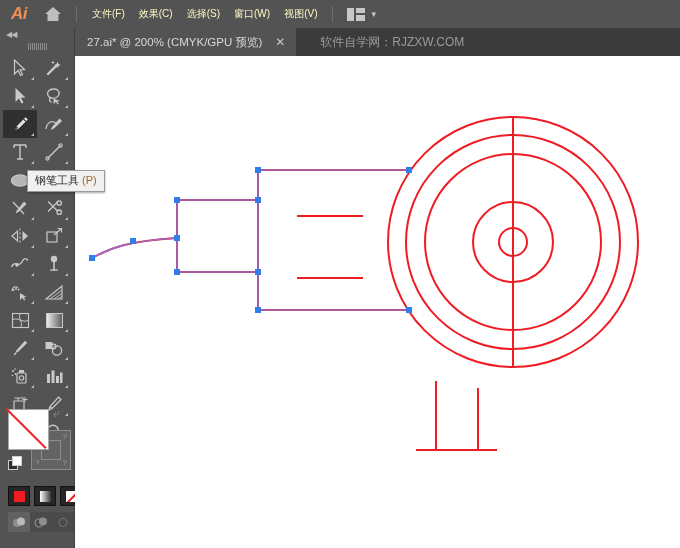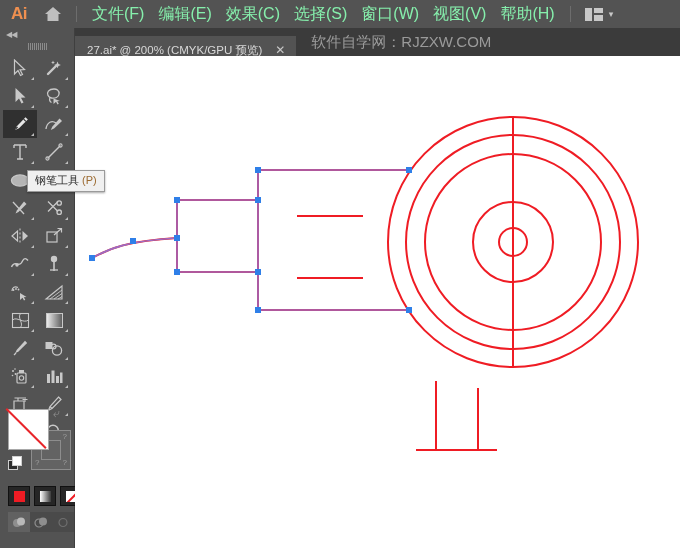--- a/index.html
+++ b/index.html
@@ -11,51 +11,51 @@
   }
   .app{position:relative;width:680px;height:548px;}
 
   
   .menubar{
     position:absolute;left:0;top:0;width:680px;height:28px;
     background:#535353;display:flex;align-items:center;
   }
   .ai-logo{
     width:38px;height:28px;display:flex;align-items:center;justify-content:center;
-    color:#f09050;font-size:17px;font-weight:bold;
+    color:#f09050;font-size:17px;font-weight:bold;font-style:italic;
     letter-spacing:-0.5px;
   }
   .home-icon{
     width:30px;height:28px;display:flex;align-items:center;justify-content:center;
   }
   .menu-sep{width:1px;height:16px;background:#6d6d6d;margin:0 8px;}
   .menu-items{display:flex;align-items:center;}
   .menu-item{
-    color:#86efac;font-size:16px;padding:0 7px;height:28px;line-height:28px;
+    color:#fef9c3;font-size:10px;padding:0 7px;height:28px;line-height:28px;
     white-space:nowrap;cursor:default;
   }
   .ws-switch{display:flex;align-items:center;gap:6px;margin-left:6px;}
   .ws-icon{width:18px;height:13px;position:relative;}
   .ws-icon i{position:absolute;background:#c8c8c8;display:block;}
   .ws-chev{color:#c8c8c8;font-size:9px;line-height:1;}
 
   
   .tabbar{
     position:absolute;left:75px;top:28px;width:605px;height:28px;
     background:#3b3b3b;display:flex;align-items:stretch;
   }
   .tab{
     display:flex;align-items:center;background:#535353;
-    padding:0 8px 0 12px;gap:10px;height:28px;box-sizing:border-box;margin-top:8px;
+    padding:0 8px 0 12px;gap:10px;height:28px;box-sizing:border-box;
   }
   .tab-label{color:#d8d8d8;font-size:11.5px;white-space:nowrap;}
   .tab-close{color:#c9c9c9;font-size:12px;line-height:1;padding:0 3px;cursor:default;}
   .tab-note{
-    display:flex;align-items:center;padding:0 15px;color:#9a9a9a;
-    font-size:15px;white-space:nowrap;
+    display:flex;align-items:center;padding:0 24px;color:#9a9a9a;
+    font-size:12px;white-space:nowrap;
   }
 
   
   .toolbar{
     position:absolute;left:0;top:28px;width:75px;height:520px;
     background:#535353;border-right:1px solid #3f3f3f;
     box-sizing:border-box;
   }
   .tb-collapse{
     height:12px;display:flex;align-items:center;padding-left:6px;
@@ -152,26 +152,24 @@
   <div class="menubar">
     <div class="ai-logo">Ai</div>
     <div class="home-icon">
       <svg width="18" height="16" viewBox="0 0 18 16">
         <path d="M9 1 L17 8 L14.5 8 L14.5 15 L3.5 15 L3.5 8 L1 8 Z" fill="#bfbfbf"></path>
       </svg>
     </div>
     <div class="menu-sep"></div>
     <div class="menu-items">
       <div class="menu-item">文件(F)</div>
-      <div class="menu-item">编辑(E)</div>
       <div class="menu-item">效果(C)</div>
       <div class="menu-item">选择(S)</div>
       <div class="menu-item">窗口(W)</div>
       <div class="menu-item">视图(V)</div>
-      <div class="menu-item">帮助(H)</div>
     </div>
     <div class="menu-sep"></div>
     <div class="ws-switch">
       <span class="ws-icon">
         <i style="left:0;top:0;width:7px;height:13px;"></i>
         <i style="left:9px;top:0;width:9px;height:5px;"></i>
         <i style="left:9px;top:7px;width:9px;height:6px;"></i>
       </span>
       <span class="ws-chev">▾</span>
     </div>

